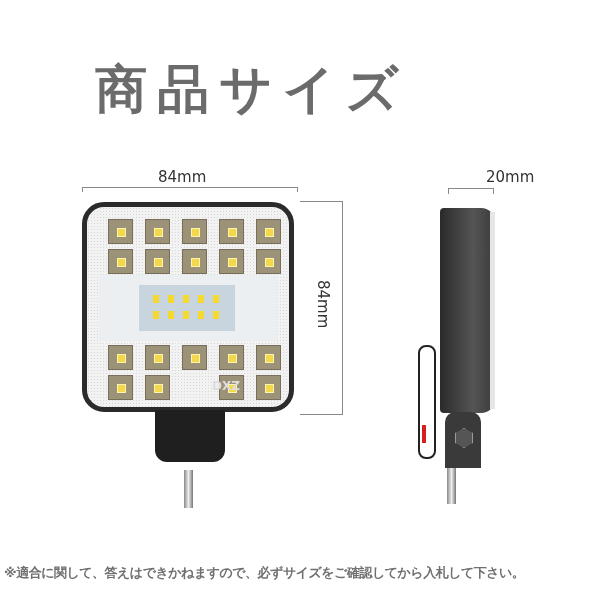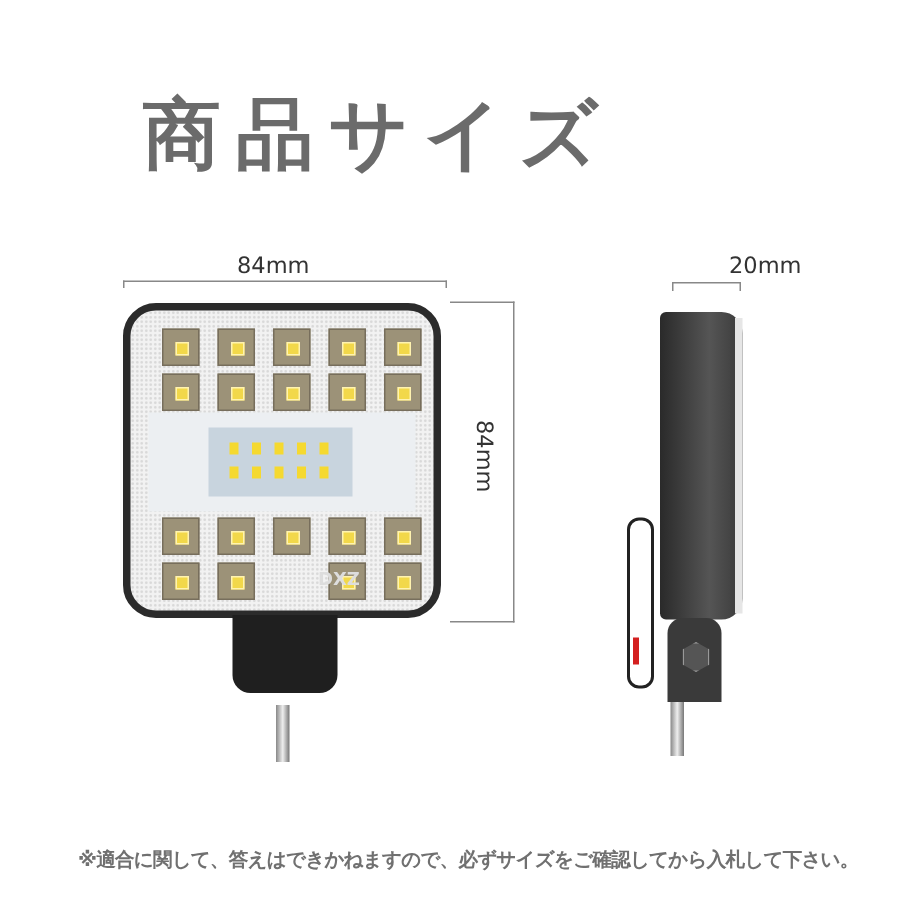--- a/index.html
+++ b/index.html
@@ -1,20 +1,20 @@
 <!DOCTYPE html>
 <html><head>
 <meta charset="utf-8">
 <style>
   html, body { margin:0; padding:0; background:#ffffff; }
   body { width:600px; height:600px; position:relative; overflow:hidden; font-family:"DejaVu Sans", sans-serif; }
   .title { position:absolute; top:55px; left:0; width:504px; text-align:center; font-size:52px; font-weight:bold; color:#6b6b6b; letter-spacing:10px; }
   .dim { position:absolute; font-family:"DejaVu Sans", sans-serif; font-size:15px; color:#333; }
   .bracket { position:absolute; border:1px solid #888; }
-  .footer { position:absolute; top:564px; left:4px; font-size:13px; font-weight:bold; color:#707070; white-space:nowrap; letter-spacing:-0.5px;margin-left:48px; }
+  .footer { position:absolute; top:564px; left:4px; font-size:13px; font-weight:bold; color:#707070; white-space:nowrap; letter-spacing:-0.5px; }
   .lamp { position:absolute; left:82px; top:202px; width:212px; height:210px; background:#f2f2f2; border:5px solid #2b2b2b; border-radius:22px; box-sizing:border-box;
           background-image: radial-gradient(#d8d8d8 0.8px, transparent 0.9px); background-size:3px 3px; }
   .cell { position:absolute; width:25px; height:25px; background:#9c9278; border:1px solid #776e5c; box-sizing:border-box; }
   .cell::after { content:""; position:absolute; left:8px; top:8px; width:7px; height:7px; background:#f2d84a; border:1px solid #fff3b0; }
   .center { position:absolute; left:12px; top:68px; width:178px; height:66px; background:#eceff2; }
   .center .panel { position:absolute; left:40px; top:10px; width:96px; height:46px; background:#c8d4de; }
   .chip { position:absolute; width:6px; height:8px; background:#f5d930; }
   .mount { position:absolute; left:155px; top:410px; width:70px; height:52px; background:#1f1f1f; border-radius:0 0 12px 12px; }
   .bolt { position:absolute; left:184px; top:470px; width:9px; height:38px; background:linear-gradient(90deg,#888,#eee,#777); }
   .side { position:absolute; left:440px; top:208px; width:55px; height:205px; background:linear-gradient(90deg,#2a2a2a,#555 60%,#3a3a3a); border-radius:4px 14px 14px 4px; }

